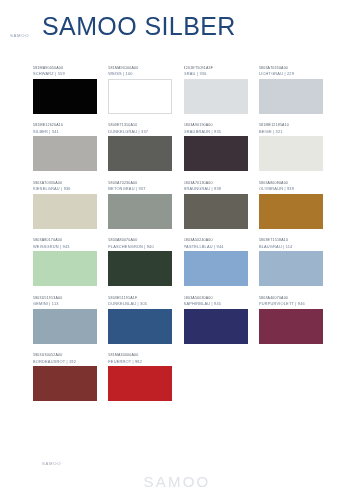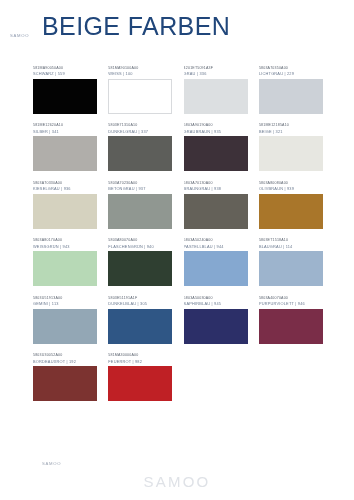--- a/index.html
+++ b/index.html
@@ -121,21 +121,21 @@
     white-space: nowrap;
   }
 </style>
 </head>
 <body>
 
 <div class="page">
 
   <div class="header">
     <div class="brand-mark">SAMOO</div>
-    <div class="page-title">BEIGE FARBEN</div>
+    <div class="page-title">SAMOO SILBER</div>
   </div>
 
   <div class="swatch-grid">
       <div class="swatch-row">
         <div class="swatch-cell">
           <div class="swatch-code">581MA90050A00</div>
           <div class="swatch-name">SCHWARZ | 559</div>
           <div class="swatch-chip" style="background: rgb(3, 3, 3);"></div>
         </div>
         <div class="swatch-cell">

